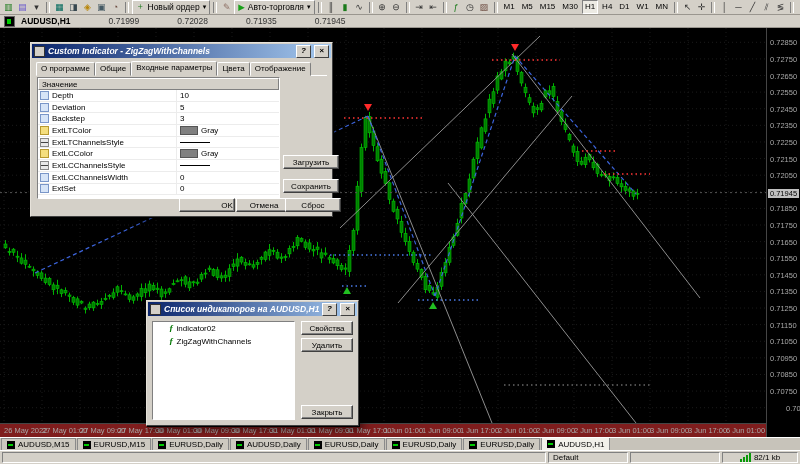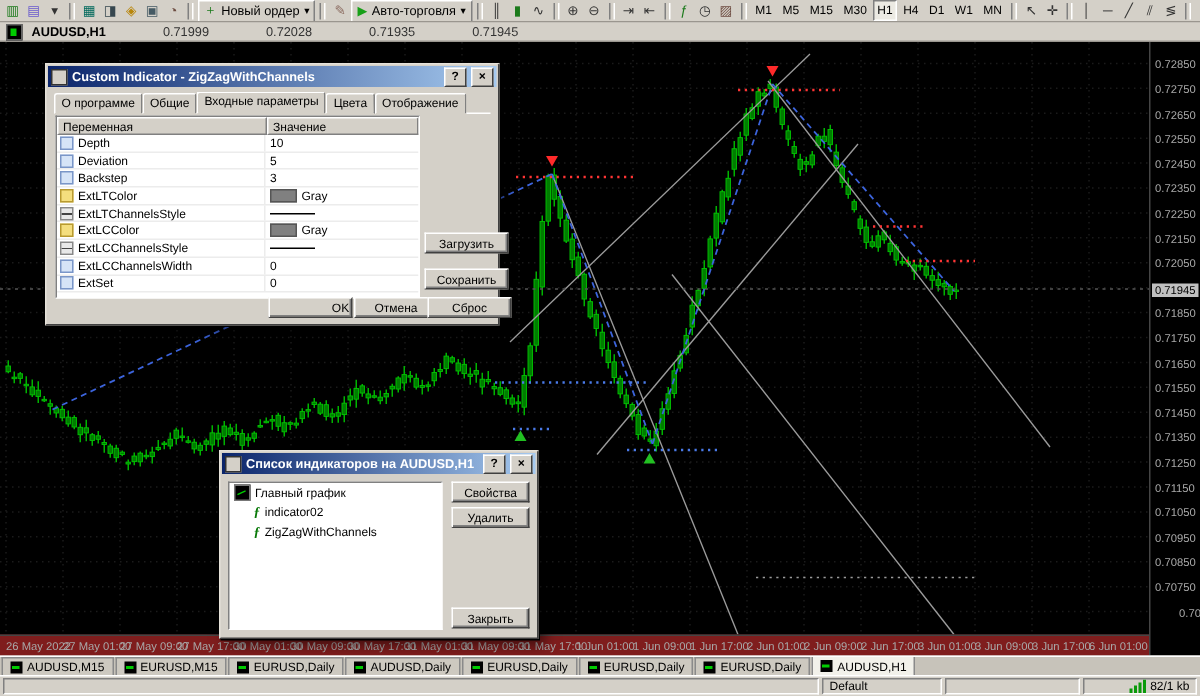--- a/index.html
+++ b/index.html
@@ -35,21 +35,21 @@
   .plabel{position:absolute;left:3px;font-size:7.5px;color:#a8a8a8;}
   .ptag{position:absolute;left:1px;width:31px;font-size:7.5px;background:#c0c0c0;color:#000;text-align:center;}
 
   
   .dlg{position:absolute;background:#d4d0c8;border:1px solid;border-color:#e6e2da #404040 #404040 #e6e2da;
        box-shadow:1px 1px 0 #000,4px 4px 8px rgba(0,0,0,.5);}
   .dlg1{left:30px;top:42px;width:301px;height:173px;}
   .dlg2{left:146px;top:300px;width:211px;height:124px;}
   .dlg-title{position:absolute;top:1px;left:1px;right:1px;height:14px;
              background:linear-gradient(90deg,#0a246a,#a6caf0);color:#fff;
-             display:flex;align-items:center;gap:3px;padding:0 2px;}
+             display:flex;align-items:center;gap:3px;padding:0 2px;font-style:italic;}
   .dlg-ico{width:9px;height:9px;background:#d4d0c8;border:1px solid #333;flex:0 0 auto;}
   .dlg-title-text{font-size:8.5px;font-weight:bold;flex:1;white-space:nowrap;overflow:hidden;}
   .dlg-btn{width:13px;height:11px;background:#d4d0c8;border:1px solid;border-color:#fff #404040 #404040 #fff;
            color:#000;font-size:8px;line-height:10px;text-align:center;font-weight:bold;flex:0 0 auto;}
   .dlg-tabs{position:absolute;top:18px;left:5px;right:5px;height:14px;border-bottom:1px solid #fff;}
   .dtab{display:inline-block;height:12px;line-height:12px;padding:0 4px;font-size:8px;background:#d4d0c8;
         border:1px solid;border-color:#fff #808080 #d4d0c8 #fff;border-radius:2px 2px 0 0;position:relative;top:1px;}
   .dtab.active{height:13px;top:0;}
 
   .ptable{position:absolute;left:6px;top:34px;width:241px;height:120px;background:#fff;
@@ -99,21 +99,21 @@
   .bticon::after{content:"";position:absolute;left:1px;top:3px;width:5px;height:2px;background:#0c0;}
 
   .status-bar{position:absolute;top:450px;left:0;width:800px;height:14px;background:#d4d0c8;border-top:1px solid #fff;
               display:flex;align-items:center;gap:2px;padding:1px 2px;box-sizing:border-box;font-size:8px;}
   .sseg{border:1px solid;border-color:#808080 #fff #fff #808080;height:11px;line-height:10px;padding:0 4px;
         display:flex;align-items:center;gap:3px;box-sizing:border-box;white-space:nowrap;overflow:hidden;}
   .s-help{flex:0 0 300px;}
   .s-spacer{flex:1;}
   .s-profile{flex:0 0 80px;}
   .s-empty{flex:0 0 90px;}
-  .s-net{flex:0 0 76px;justify-content:flex-end;}
+  .s-net{flex:0 0 76px;justify-content:center;}
   .bars{display:inline-flex;align-items:flex-end;gap:1px;height:9px;}
   .bars i{width:2px;background:#0a9a0a;display:block;}
   .bars i:nth-child(1){height:3px;}.bars i:nth-child(2){height:5px;}
   .bars i:nth-child(3){height:7px;}.bars i:nth-child(4){height:9px;}
 </style>
 </head>
 <body>
 
 <div class="app">
 
@@ -643,21 +643,20 @@
   <div class="dlg dlg1">
     <div class="dlg-title">
       <span class="dlg-ico"></span>
       <span class="dlg-title-text">Custom Indicator - ZigZagWithChannels</span>
       <span class="dlg-btn">?</span>
       <span class="dlg-btn">×</span>
     </div>
     <div class="dlg-tabs"><span class="dtab">О программе</span><span class="dtab">Общие</span><span class="dtab active">Входные параметры</span><span class="dtab">Цвета</span><span class="dtab">Отображение</span></div>
     <div class="ptable">
       <div class="phead">
-        <span class="ph ph1">Переменная</span>
         <span class="ph ph2">Значение</span>
       </div>
       <div>
           <div class="prow">
             <span class="picon num"></span>
             <span class="pname">Depth</span>
             <span class="pval">10</span>
           </div>
           <div class="prow">
             <span class="picon num"></span>
@@ -719,24 +718,20 @@
   </div>
 
   <div class="dlg dlg2">
     <div class="dlg-title">
       <span class="dlg-ico"></span>
       <span class="dlg-title-text">Список индикаторов на AUDUSD,H1</span>
       <span class="dlg-btn">?</span>
       <span class="dlg-btn">×</span>
     </div>
     <div class="ilist">
-        <div class="trow" style="padding-left: 3px;">
-          <span class="tico-chart"></span>
-          <span>Главный график</span>
-        </div>
         <div class="trow" style="padding-left: 16px;">
           <span class="tico-f">ƒ</span>
           <span>indicator02</span>
         </div>
         <div class="trow" style="padding-left: 16px;">
           <span class="tico-f">ƒ</span>
           <span>ZigZagWithChannels</span>
         </div>
       </div>
     <button class="b3 b32 b-props">Свойства</button>

